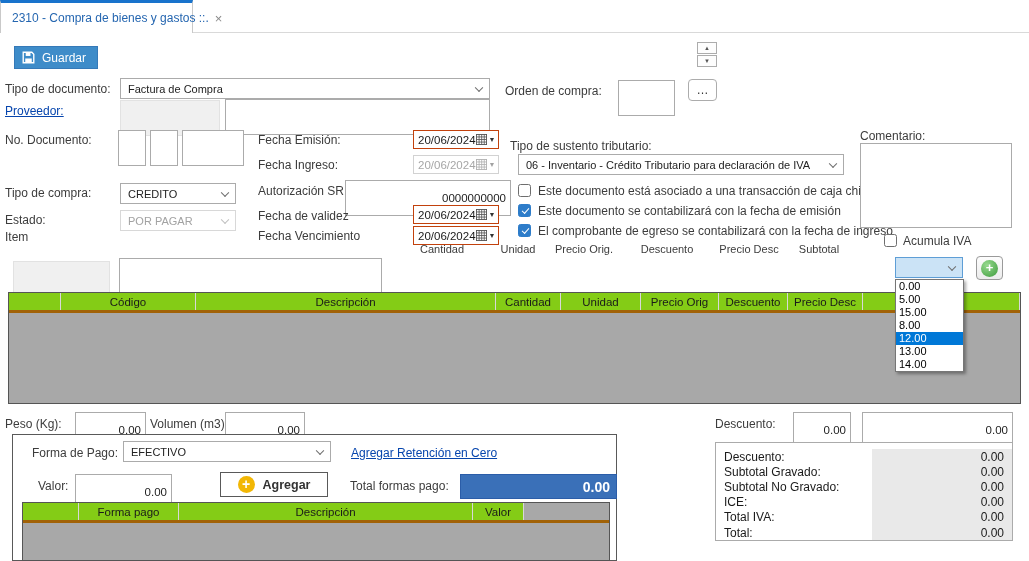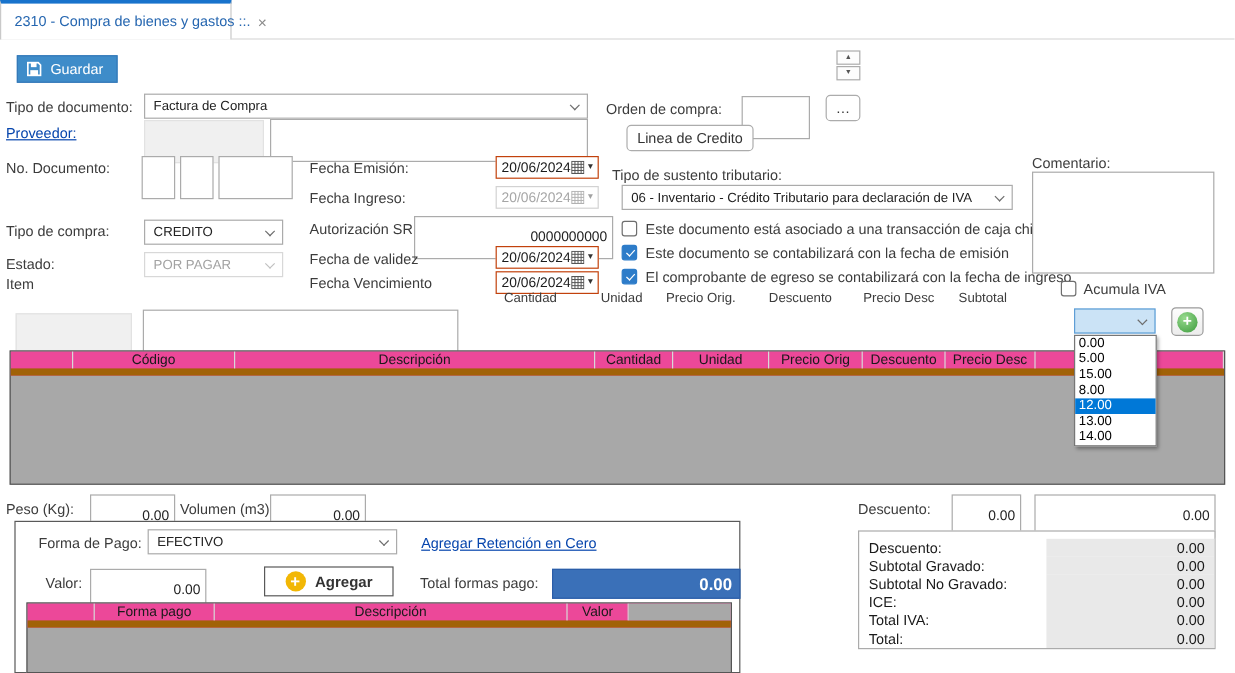--- a/index.html
+++ b/index.html
@@ -62,21 +62,21 @@
   .iva-item.sel { background:#0078d7; color:#fff; }
   .add-btn { position:absolute; left:976px; top:256px; width:27px; height:24px; border:1px solid #9a9a9a;
              border-radius:4px; background:linear-gradient(#fdfdfd,#ececec); display:flex; align-items:center; justify-content:center; }
   .green-plus { width:17px; height:17px; border-radius:50%; background:radial-gradient(circle at 35% 30%, #97da8e, #3d9b3d);
                 color:#fff; font-weight:bold; font-size:13px; line-height:16px; text-align:center; }
   .yellow-plus { width:17px; height:17px; border-radius:50%; background:#f2b705; color:#fff; font-weight:bold;
                  font-size:14px; line-height:16px; text-align:center; }
 
   
   .grid { position:absolute; border:1px solid #555; background:#a8a8a8; }
-  .grid-header { display:flex; background:#ec4899; height:20px; border-bottom:6px solid #a16207; }
+  .grid-header { display:flex; background:#84cc16; height:20px; border-bottom:3px solid #a16207; }
   .gh-cell { border-right:1px solid #d8d8d8; display:flex; align-items:center; justify-content:center;
              font-size:11.5px; color:#1a1a1a; white-space:nowrap; overflow:hidden; }
   .gh-fill { background:#a8a8a8; flex:1; border-right:none; }
 
   
   .groupbox { position:absolute; left:12px; top:434px; width:605px; height:127px; border:1px solid #595959; background:#fff; }
   .agregar-btn { position:absolute; left:220px; top:472px; width:108px; height:25px; border:1px solid #595959;
                  background:#fff; display:flex; align-items:center; justify-content:center; gap:8px;
                  font-size:12.5px; font-weight:bold; color:#333; }
   .total-box { position:absolute; left:460px; top:474px; width:157px; height:25px; background:#3a70b8;
@@ -123,23 +123,20 @@
   <span class="lbl" style="left:5px; top:82px;">Tipo de documento:</span>
   <div class="combo" style="left:120px; top:78px; width:370px; height:21px;">
     <span>Factura de Compra</span>
     <span class="chev"></span>
   </div>
   <span class="lbl" style="left:505px; top:84px;">Orden de compra:</span>
   <input class="inp" style="left: 618px; top: 80px; width: 57px; height: 21px;" value="">
   <div class="btn" style="left:688px; top:79px; width:29px; height:22px;">
     <span>…</span>
   </div>
-  <div class="btn" style="left:522px; top:104px; width:106px; height:22px;">
-    <span>Linea de Credito</span>
-  </div>
 
   <span class="link" style="left:5px; top:104px;">Proveedor:</span>
   <input class="inp dis" style="left: 120px; top: 100px; width: 100px; height: 21px;" value="">
   <input class="inp" style="left: 225px; top: 99px; width: 265px; height: 22px;" value="">
 
   <span class="lbl" style="left:5px; top:133px;">No. Documento:</span>
   <input class="inp" style="left: 118px; top: 130px; width: 28px; height: 21px;" value="">
   <input class="inp" style="left: 150px; top: 130px; width: 28px; height: 21px;" value="">
   <input class="inp" style="left: 182px; top: 130px; width: 62px; height: 21px;" value="">
 

